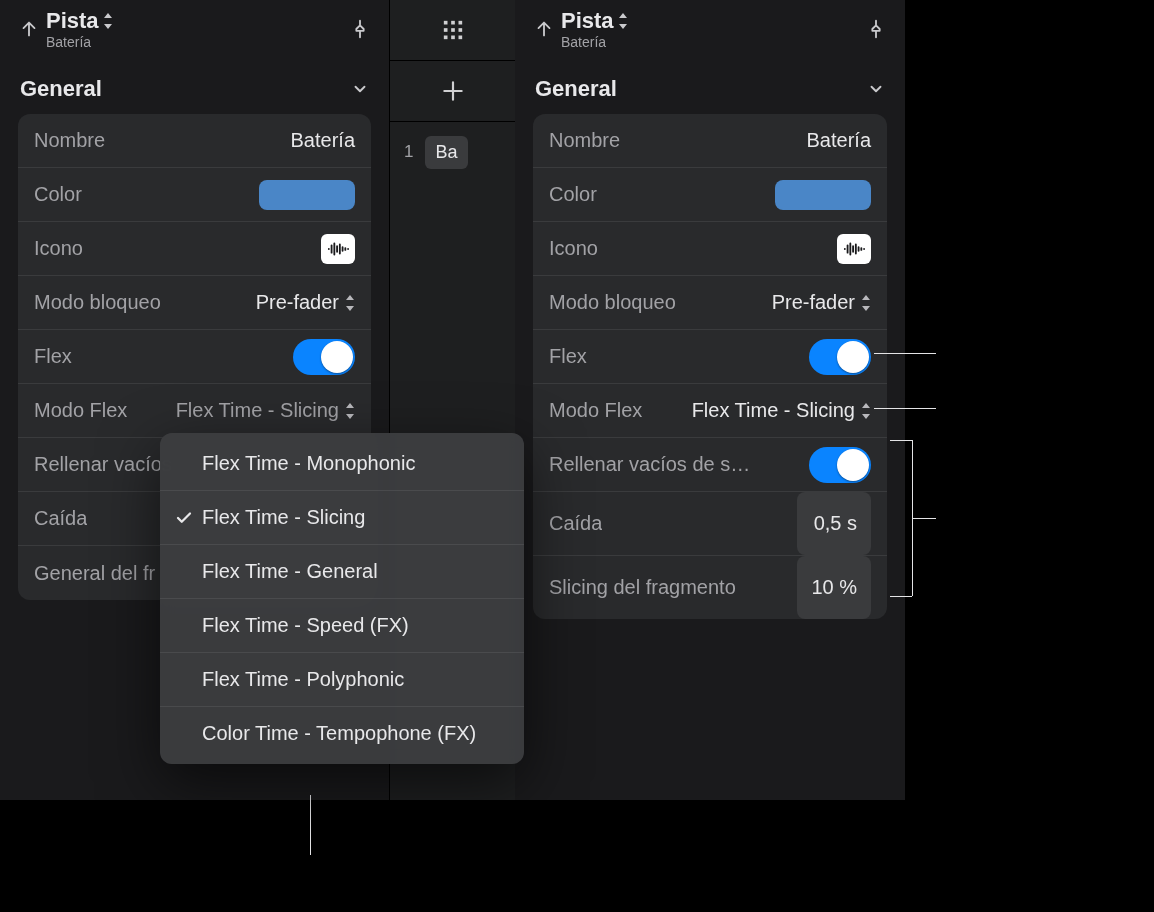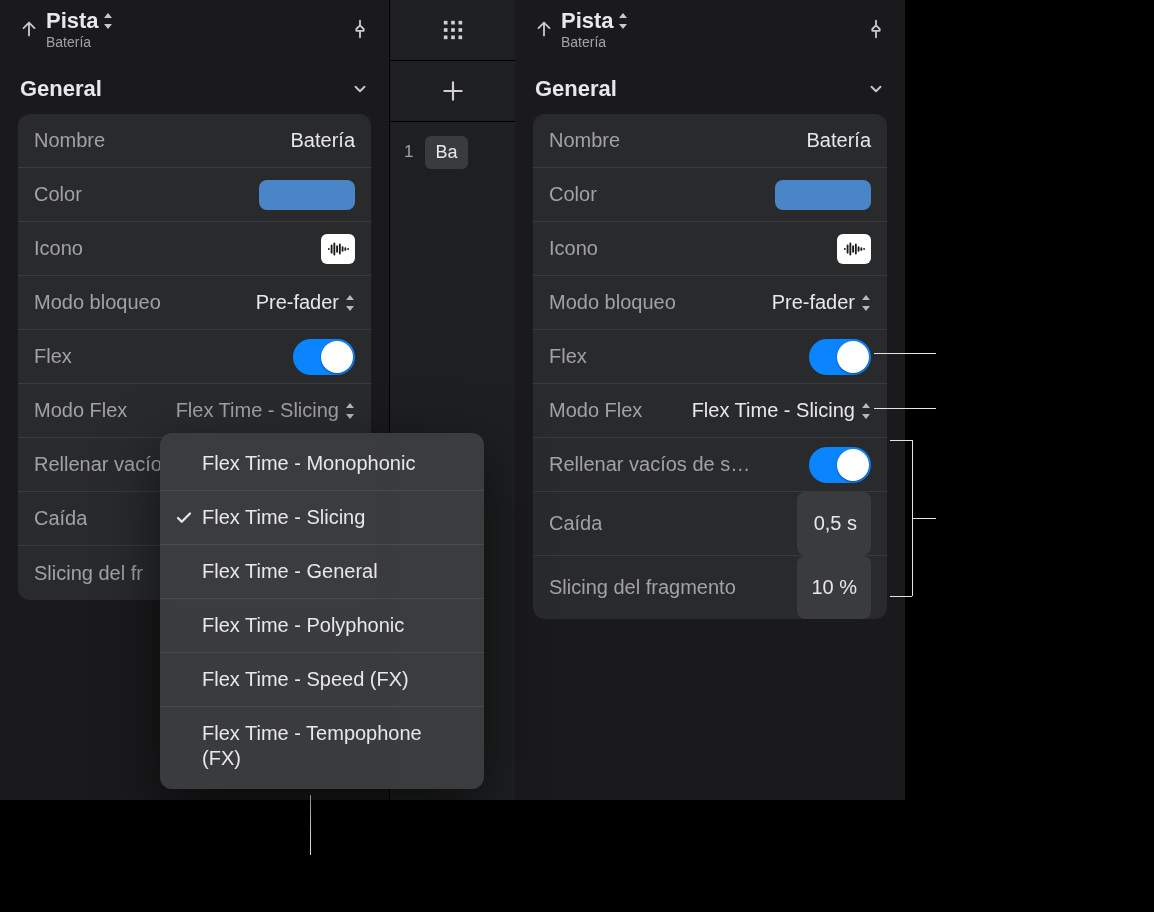--- a/index.html
+++ b/index.html
@@ -100,21 +100,21 @@
     position:absolute;top:2px;right:2px;width:32px;height:32px;border-radius:50%;
     background:#fff;box-shadow:0 1px 2px rgba(0,0,0,.4);
   }
   
   .value-pill{
     background:var(--value-pill);border-radius:8px;padding:20px 14px;font-size:20px;color:var(--text);
     min-width:46px;text-align:right;
   }
   
   .popup{
-    position:absolute;left:160px;top:433px;width:324px;
+    position:absolute;left:160px;top:433px;width:364px;
     background:rgba(60,61,63,.97);border-radius:12px;z-index:50;
     box-shadow:0 20px 60px rgba(0,0,0,.6);
     padding:4px 0;
     backdrop-filter:blur(8px);
   }
   .popup-item{
     display:flex;align-items:center;gap:8px;padding:14px 18px 14px 14px;
     font-size:20px;color:var(--text);border-bottom:1px solid rgba(255,255,255,.08);
     line-height:1.25;
   }
@@ -204,21 +204,21 @@
     </div>
     <div class="prop-row">
       <span class="prop-label">Rellenar vacíos</span>
       <span></span>
     </div>
     <div class="prop-row">
       <span class="prop-label">Caída</span>
       <span></span>
     </div>
     <div class="prop-row">
-      <span class="prop-label">Slicing del fr</span>
+      <span class="prop-label">General del fr</span>
       <span></span>
     </div>
   </div>
 </div>
 
 <div class="track-area">
   <div class="track-toolbar">
     <svg class="grid-icon" viewBox="0 0 24 24">
       <rect x="2" y="2" width="4" height="4" fill="currentColor"></rect>
         <rect x="10" y="2" width="4" height="4" fill="currentColor"></rect>
@@ -344,29 +344,29 @@
         </svg>
       </span>
       <span>Flex Time - Slicing</span>
     </div>
     <div class="popup-item">
       <span class="check-col"></span>
       <span>Flex Time - General</span>
     </div>
     <div class="popup-item">
       <span class="check-col"></span>
+      <span>Flex Time - Speed (FX)</span>
+    </div>
+    <div class="popup-item">
+      <span class="check-col"></span>
       <span>Flex Time - Polyphonic</span>
     </div>
     <div class="popup-item">
       <span class="check-col"></span>
-      <span>Flex Time - Speed (FX)</span>
-    </div>
-    <div class="popup-item">
-      <span class="check-col"></span>
-      <span>Flex Time - Tempophone (FX)</span>
+      <span>Color Time - Tempophone (FX)</span>
     </div>
   </div>
 
 <div class="callout h" style="left:874px;top:353px;width:62px;"></div>
 <div class="callout h" style="left:874px;top:408px;width:62px;"></div>
 <div class="callout h" style="left:912px;top:518px;width:24px;"></div>
 <div class="callout v" style="left:912px;top:440px;height:156px;"></div>
 <div class="callout h" style="left:890px;top:440px;width:22px;"></div>
 <div class="callout h" style="
 left:890px;top:596px;width:22px;"></div>

